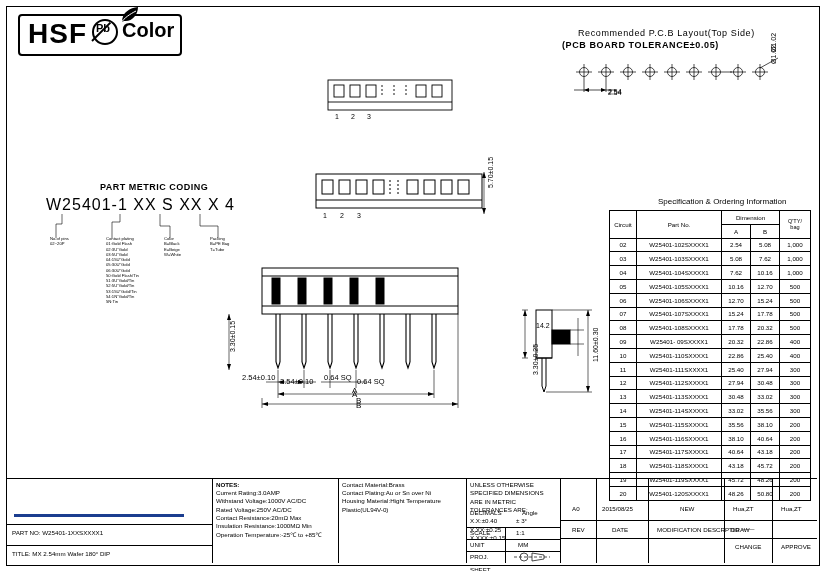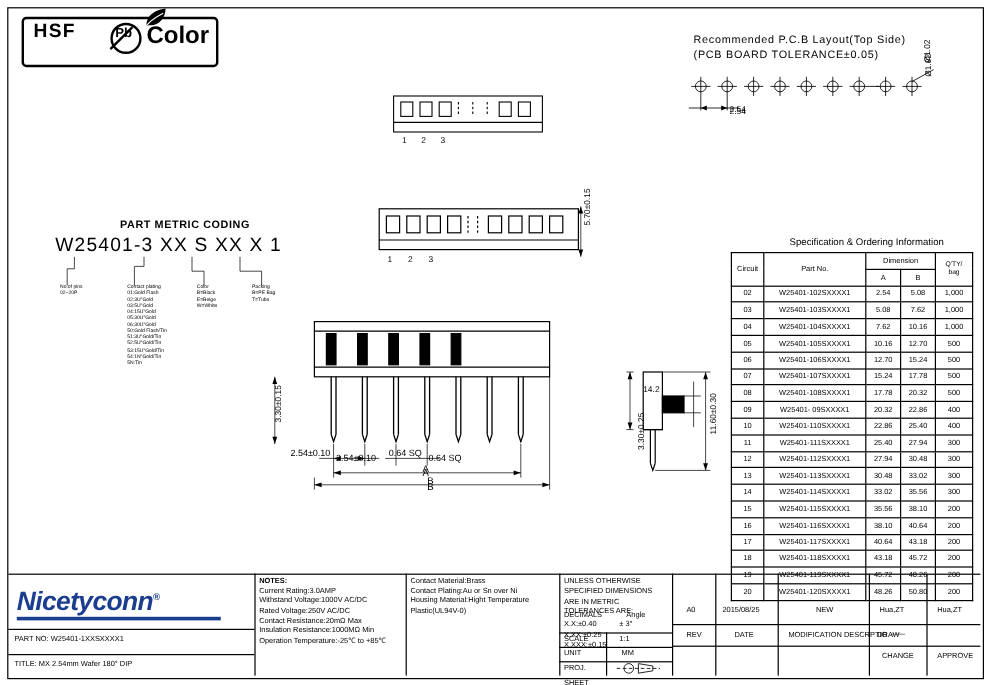--- a/index.html
+++ b/index.html
@@ -6,35 +6,35 @@
   body{width:826px;height:571px;font-family:"Liberation Sans",sans-serif;color:#000;}
   #sheet{position:relative;width:826px;height:571px;overflow:hidden;}
   .frame{position:absolute;left:6px;top:6px;width:812px;height:558px;border:1.5px solid #000;}
   .txt{position:absolute;white-space:pre;font-size:8px;line-height:1.12;}
   .line{position:absolute;background:#000;}
   .hl{height:1px;}
   .vl{width:1px;}
 
   
   .hsf-box{position:absolute;left:18px;top:14px;width:160px;height:38px;border:2px solid #000;border-radius:4px;}
-  .hsf-txt{position:absolute;left:28px;top:18px;font-size:16px;font-weight:bold;letter-spacing:1px;font-family:"Liberation Sans",sans-serif;text-align:center;}
+  .hsf-txt{position:absolute;left:28px;top:18px;font-size:28px;font-weight:bold;letter-spacing:1px;font-family:"Liberation Sans",sans-serif;text-align:center;}
   .pb-circle{position:absolute;left:92px;top:19px;width:22px;height:22px;border:2px solid #000;border-radius:50%;}
   .pb-txt{position:absolute;left:96px;top:22px;font-size:11px;font-weight:bold;}
   .pb-slash{position:absolute;left:92px;top:40px;width:26px;height:2px;background:#000;transform:rotate(-45deg);transform-origin:left center;}
   .rohs-txt{position:absolute;left:122px;top:19px;font-size:20px;font-weight:bold;}
   .leaf{position:absolute;left:118px;top:8px;width:18px;height:16px;}
 
   
   .pnc-title{position:absolute;left:100px;top:182px;font-size:9px;font-weight:bold;letter-spacing:.5px;}
   .pnc-main{position:absolute;left:46px;top:196px;font-size:16px;letter-spacing:1px;}
   .pnc-note{position:absolute;font-size:4.2px;line-height:1.25;white-space:pre;}
 
   
   .rec-t1{position:absolute;left:578px;top:28px;font-size:9px;letter-spacing:.6px;}
-  .rec-t2{position:absolute;left:578px;top:40px;font-size:9px;letter-spacing:.6px;}
+  .rec-t2{position:absolute;left:562px;top:40px;font-size:9px;letter-spacing:.6px;font-weight:bold;}
 
   
   table.spec{position:absolute;left:609px;top:210px;border-collapse:collapse;font-size:6.2px;}
   table.spec td,table.spec th{border:1px solid #000;text-align:center;padding:0;height:12.8px;font-weight:normal;}
   table.spec .c0{width:26px;}
   table.spec .c1{width:84px;}
   table.spec .c2{width:28px;}
   table.spec .c3{width:28px;}
   table.spec .c4{width:30px;}
 
@@ -55,21 +55,21 @@
   <div class="pb-circle"></div>
   <div class="pb-txt">Pb</div>
   <div class="pb-slash"></div>
   <div class="rohs-txt">Color</div>
   <svg class="leaf" style="left:118px;top:6px;width:22px;height:18px" viewBox="0 0 22 18">
     <path d="M4 16 C4 6,12 2,20 1 C20 9,14 16,6 15 Z" fill="#000"></path>
     <path d="M3 17 C6 12,12 8,18 5" stroke="#fff" stroke-width="1" fill="none"></path>
   </svg>
 
   <div class="pnc-title">PART METRIC CODING</div>
-  <div class="pnc-main">W25401-3 XX S XX   X      1</div>
+  <div class="pnc-main">W25401-1 XX S XX   X      4</div>
   <svg style="left:50px;top:214px;width:220px;height:24px" viewBox="0 0 220 24">
     <path d="M12 0 L12 10 L6 10 L6 24" stroke="#000" stroke-width=".6" fill="none"></path>
     <path d="M70 0 L70 8 L62 8 L62 24" stroke="#000" stroke-width=".6" fill="none"></path>
     <path d="M110 0 L110 12 L120 12 L120 24" stroke="#000" stroke-width=".6" fill="none"></path>
     <path d="M150 0 L150 12 L168 12 L168 24" stroke="#000" stroke-width=".6" fill="none"></path>
   </svg>
   <div class="pnc-note" style="left:50px;top:236px;">No.of pins
 02~20P</div>
   <div class="pnc-note" style="left:106px;top:236px;">Contact plating
 01:Gold Flash
@@ -463,21 +463,20 @@
   </table>
 
   <div class="line hl" style="left:7px;top:478px;width:810px;"></div>
   <div class="line vl" style="left:212px;top:478px;height:85px;"></div>
   <div class="line vl" style="left:338px;top:478px;height:85px;"></div>
   <div class="line vl" style="left:466px;top:478px;height:85px;"></div>
   <div class="line vl" style="left:560px;top:478px;height:85px;"></div>
   <div class="line hl" style="left:7px;top:524px;width:205px;"></div>
   <div class="line hl" style="left:7px;top:545px;width:205px;"></div>
 
-  <div class="logo"><span>Nicetyconn</span><span class="reg">®</span></div>
   <svg style="left:14px;top:512px;width:170px;height:8px" viewBox="0 0 170 8">
     <rect x="0" y="2" width="170" height="3" fill="#1b3d8f"></rect>
   </svg>
 
   <div class="bb" style="left:12px;top:529px;"><span>PART NO:</span> <span>W25401-1XXSXXXX1</span></div>
   <div class="bb" style="left:12px;top:550px;"><span>TITLE:</span> <span>MX 2.54mm Wafer 180° DIP</span></div>
 
   <div class="bb" style="left:216px;top:481px;font-weight:bold;">NOTES:</div>
   <div class="bb" style="left:216px;top:489px;">Current Rating:3.0AMP
 Withstand Voltage:1000V AC/DC

